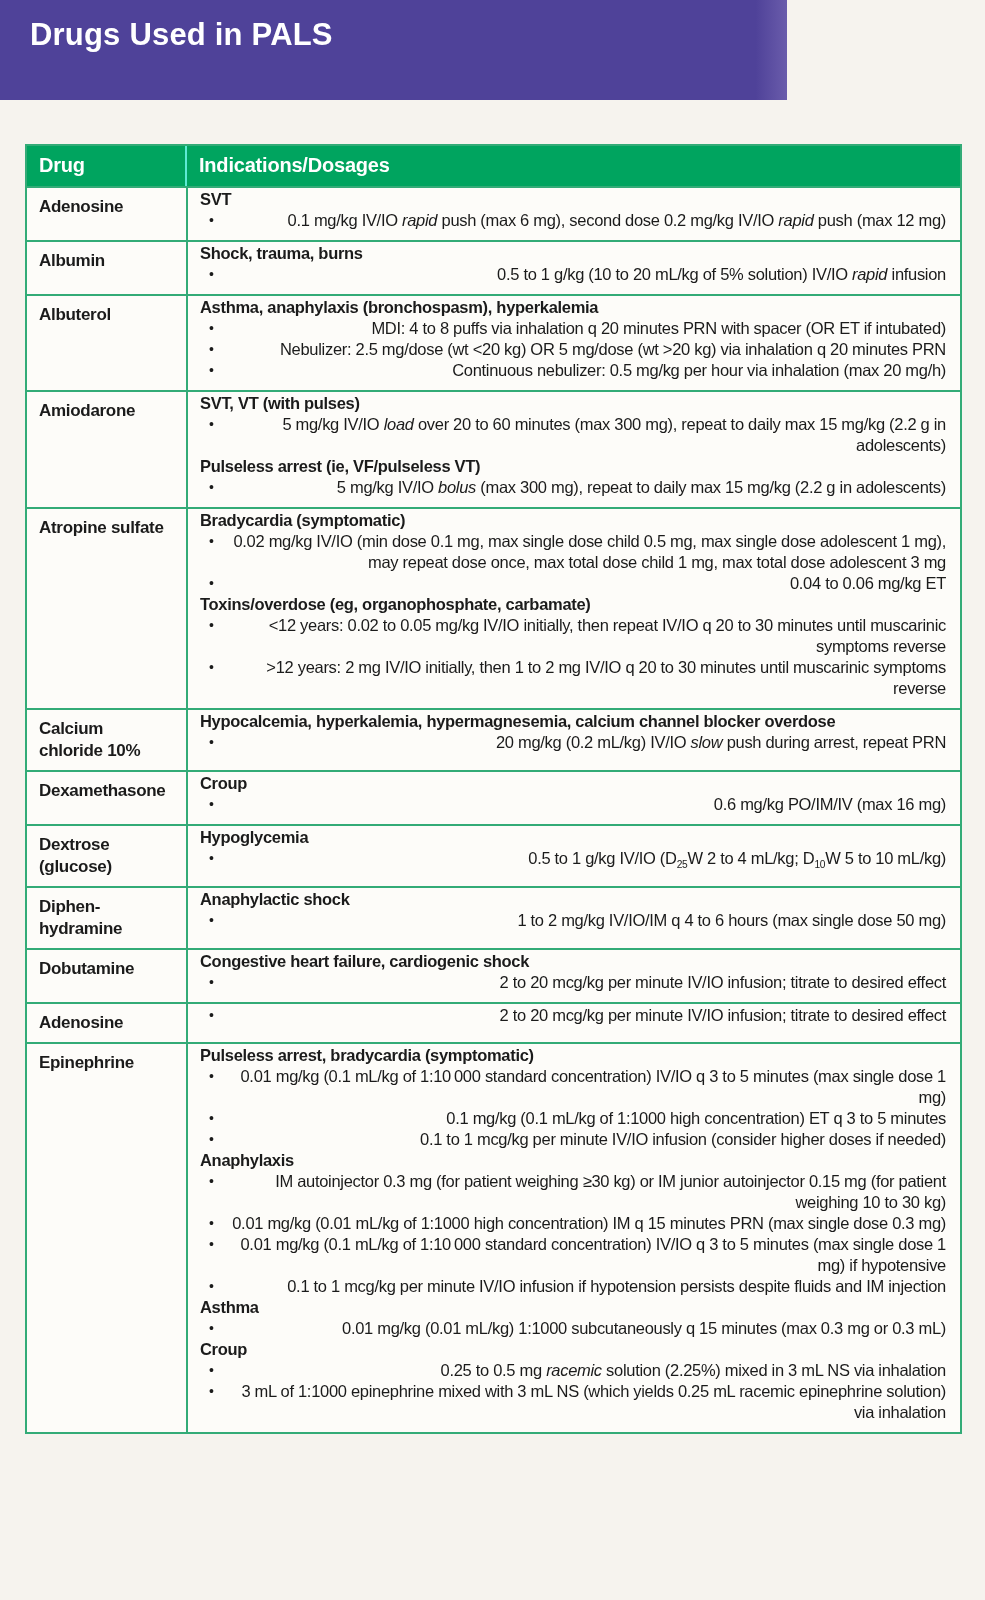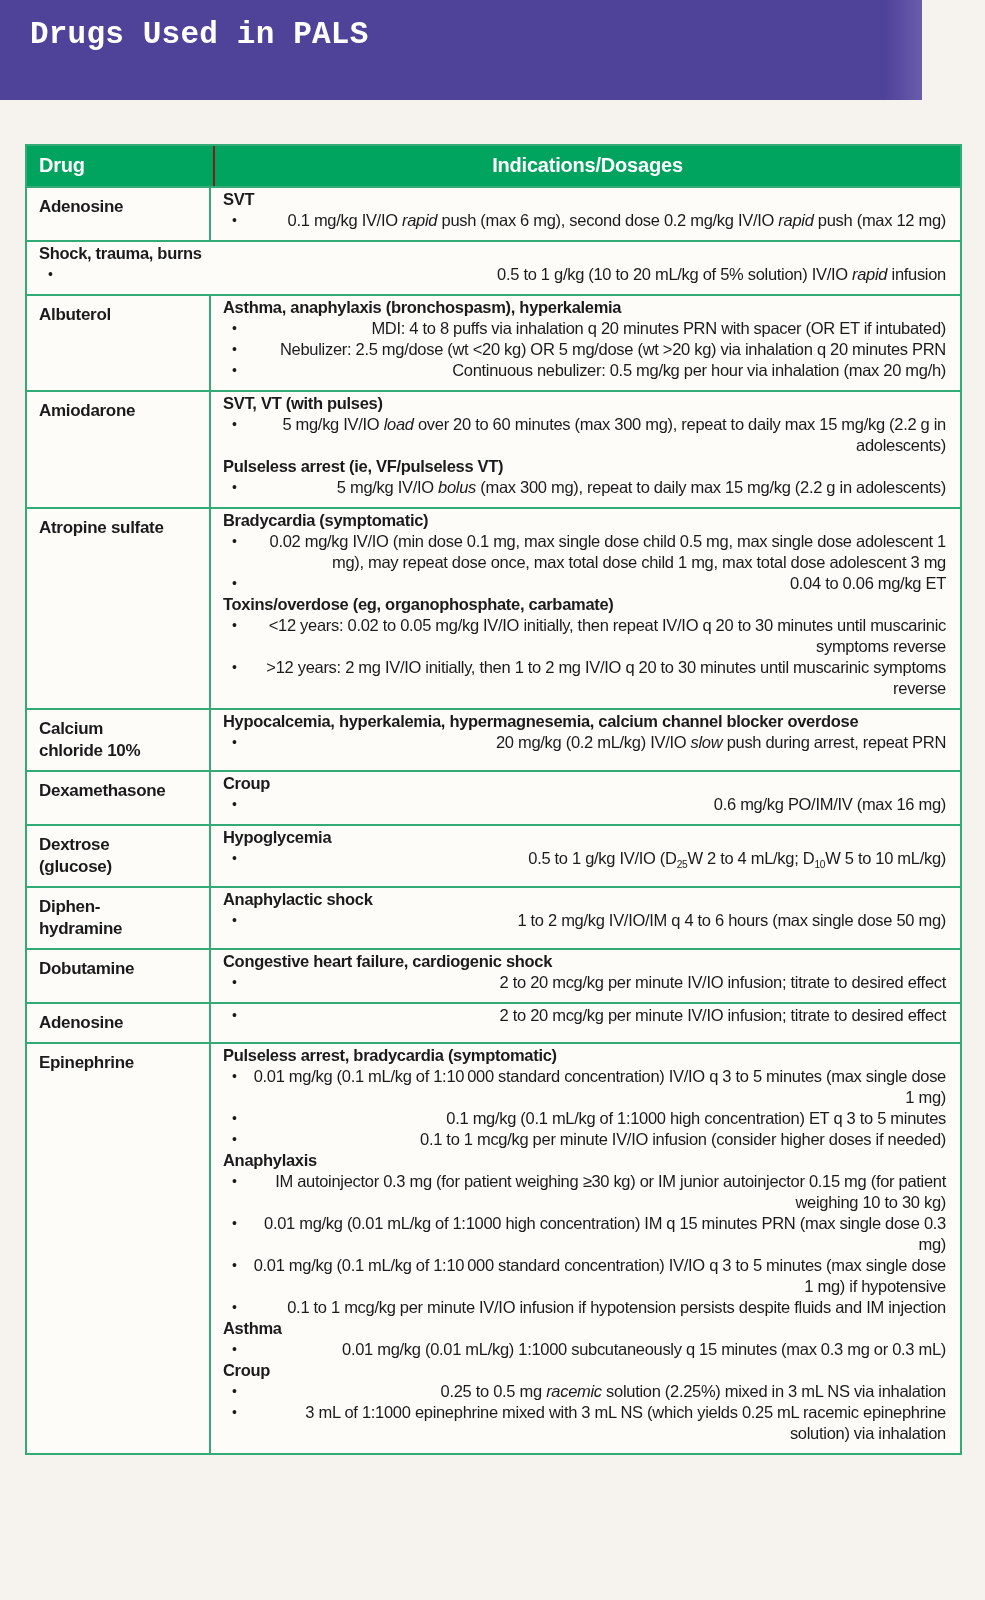--- a/index.html
+++ b/index.html
@@ -13,24 +13,23 @@
   *{box-sizing:border-box;}
   html,body{margin:0;padding:0;}
   body{
     width:985px;height:1600px;
     background:var(--pagebg);
     font-family:"Liberation Sans",sans-serif;
     color:var(--ink);
     overflow:hidden;
   }
   .banner{
-    width:922px;height:100px;
+    width:787px;height:100px;
     background:var(--purple);
     background:linear-gradient(90deg,var(--purple) 0 96%,#6a5cab 100%);
-    font-family:Liberation Mono, monospace;
   }
   .banner .title{
     margin:0;
     padding:17px 0 0 30px;
     font-size:31px;
     font-weight:bold;
     color:#ffffff;
     letter-spacing:0.2px;
   }
   .card-table{
@@ -41,29 +40,29 @@
   }
   .header-row{
     display:flex;
     background:var(--green);
     color:#ffffff;
     font-weight:bold;
     font-size:20px;
     letter-spacing:-0.2px;
   }
   .header-row .hcell{padding:8px 12px 9px 12px;}
-  .header-row .hcell.drug-col{width:188px;border-right:2px solid #7f1d1d;}
-  .header-row .hcell.dosage-col{flex:1;text-align:center;}
+  .header-row .hcell.drug-col{width:160px;border-right:2px solid #5eead4;}
+  .header-row .hcell.dosage-col{flex:1;}
   .row{
     display:flex;
     border-top:2px solid var(--border);
     background:var(--cellbg);
   }
   .drug-cell{
-    width:184px;
+    width:161px;
     flex-shrink:0;
     border-right:2px solid var(--border);
     padding:8px 8px 8px 12px;
     font-weight:bold;
     font-size:17px;
     letter-spacing:-0.3px;
     line-height:22px;
   }
   .dosage-cell{
     flex:1;
@@ -103,20 +102,21 @@
         <div class="drug-cell">Adenosine</div>
         <div class="dosage-cell">
           <div class="section-heading">SVT</div>
           <div class="bullet">
             <span class="dot">•</span>
             <span class="bullet-text">0.1 mg/kg IV/IO <i>rapid</i> push (max 6 mg), second dose 0.2 mg/kg IV/IO <i>rapid</i> push (max 12 mg)</span>
           </div>
         </div>
       </div>
       <div class="row">
+        <div class="drug-cell">Albumin</div>
         <div class="dosage-cell">
           <div class="section-heading">Shock, trauma, burns</div>
           <div class="bullet">
             <span class="dot">•</span>
             <span class="bullet-text">0.5 to 1 g/kg (10 to 20 mL/kg of 5% solution) IV/IO <i>rapid</i> infusion</span>
           </div>
         </div>
       </div>
       <div class="row">
         <div class="drug-cell">Albuterol</div>

